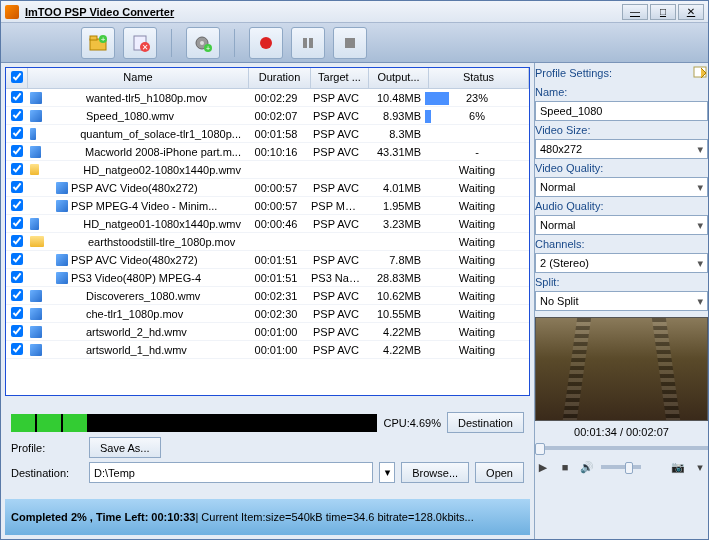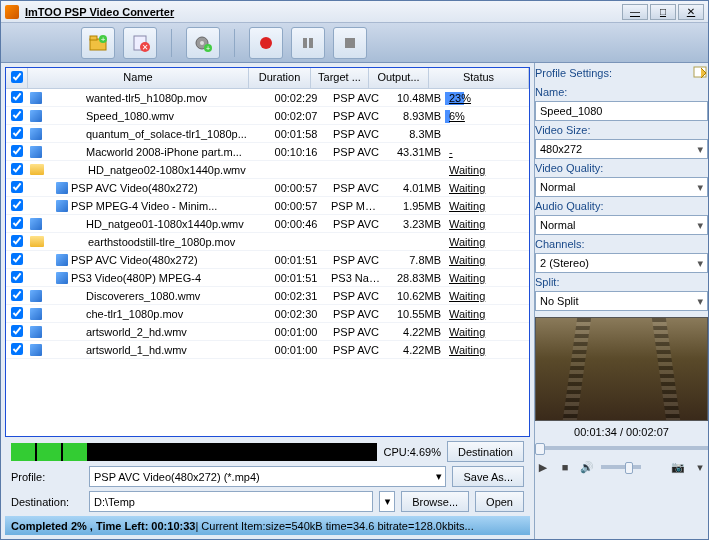--- a/index.html
+++ b/index.html
@@ -26,40 +26,40 @@
 .th-tgt { width: 58px; }
 .th-out { width: 60px; }
 .th-stat { width: 100px; }
 .trow { display: flex; border-bottom: 1px solid #f0f3f8; align-items: center; height: 18px; }
 .td { padding: 1px 4px; overflow: hidden; white-space: nowrap; text-overflow: ellipsis; }
 .td-check { width: 22px; text-align: center; }
 .td-name { flex: 1; min-width: 180px; display: flex; align-items: center; gap: 3px; }
 .td-dur { width: 62px; text-align: center; }
 .td-tgt { width: 58px; text-align: center; }
 .td-out { width: 60px; text-align: right; }
-.td-stat { width: 84px; text-align: left; position: relative; text-decoration: underline; }
+.td-stat { width: 104px; text-align: center; position: relative; }
 .indent0 { padding-left: 2px; gap: 44px; }
 .indent1 { padding-left: 28px; }
 .file-icon { width: 12px; height: 12px; background: linear-gradient(135deg,#6ab0ff,#2a70cf); border-radius: 1px; display: inline-block; }
 .folder-icon { width: 14px; height: 11px; background: linear-gradient(to bottom,#ffe28a,#f0b830); border-radius: 1px; display: inline-block; }
 .progress-bar { position: absolute; left: 0; top: 1px; height: 15px; background: #4a90ff; }
 .progress-text { position: relative; z-index: 1; }
-.bottom-controls { padding: 4px 6px; display: flex; flex-direction: column; gap: 4px; }
+.bottom-controls { padding: 16px 6px; display: flex; flex-direction: column; gap: 4px; }
 .cpu-row { display: flex; align-items: center; gap: 6px; }
 .cpu-meter { flex: 1; height: 18px; background: #000; position: relative; }
 .cpu-blocks { position: absolute; left: 0; top: 0; height: 100%; display: flex; }
 .cpu-block { width: 24px; height: 100%; background: #3c3; margin-right: 2px; }
 .cpu-label { font-size: 11px; }
 .pref-btn, .std-btn { padding: 2px 10px; border: 1px solid #8fa8c5; background: linear-gradient(to bottom,#f5f8fc,#dde7f2); cursor: pointer; font-size: 11px; height: 21px; }
 .form-row { display: flex; align-items: center; gap: 6px; }
 .form-label { width: 72px; font-size: 11px; }
 .combo-long { flex: 1; height: 21px; border: 1px solid #8fa8c5; background: #fff; padding: 0 4px; font-size: 11px; display: flex; align-items: center; position: relative; }
 .combo-long::after { content: "▾"; position: absolute; right: 4px; }
 .text-input { flex: 1; height: 21px; border: 1px solid #8fa8c5; background: #fff; padding: 0 4px; font-size: 11px; }
-.statusbar { height: 19px; background: linear-gradient(to bottom,#a8d4f5,#6fb0e0); display: flex; align-items: center; padding: 0 6px; font-size: 11px; white-space: nowrap; overflow: hidden; }
+.statusbar { height: 36px; background: linear-gradient(to bottom,#a8d4f5,#6fb0e0); display: flex; align-items: center; padding: 0 6px; font-size: 11px; white-space: nowrap; overflow: hidden; }
 .status-completed { font-weight: bold; }
 .right-panel { width: 174px; background: #e5ecf5; border-left: 1px solid #8fa8c5; display: flex; flex-direction: column; gap: 2px; }
 .panel-header { font-size: 11px; font-weight: normal; padding: 2px 0; display: flex; align-items: center; justify-content: space-between; color: #1a4a8a; }
 .settings-icon { width: 16px; height: 16px; cursor: pointer; }
 .field-label { font-size: 11px; color: #1a4a8a; padding: 1px 0; }
 .field-input { width: 100%; height: 20px; border: 1px solid #8fa8c5; background: #fff; padding: 0 4px; font-size: 11px; }
 .field-select { width: 100%; height: 20px; border: 1px solid #8fa8c5; background: #fff; padding: 0 4px; font-size: 11px; position: relative; display: flex; align-items: center; }
 .field-select::after { content: "▾"; position: absolute; right: 4px; color: #555; }
 .preview { width: 100%; height: 104px; background: #000; margin-top: 4px; position: relative; overflow: hidden; border: 1px solid #555; }
 .preview-img { width: 100%; height: 100%; background: linear-gradient(to bottom, #8a7a5a 0%, #5a4a2a 40%, #3a2a1a 100%); position: relative; }
@@ -321,23 +321,20 @@
                 <div class="cpu-block"></div>
                 <div class="cpu-block"></div>
                 <div class="cpu-block"></div>
               </div>
           </div>
           <span class="cpu-label">CPU:4.69%</span>
           <button class="pref-btn">Destination</button>
         </div>
         <div class="form-row">
           <span class="form-label">Profile:</span>
-          <div class="combo-long">
-              <span>PSP AVC Video(480x272) (*.mp4)</span>
-            </div>
           <button class="std-btn">Save As...</button>
         </div>
         <div class="form-row">
           <span class="form-label">Destination:</span>
           <input class="text-input" value="D:\Temp" style="">
           <div class="combo-long" style="flex:0 0 16px; padding:0;"></div>
           <button class="std-btn">Browse...</button>
           <button class="std-btn">Open</button>
         </div>
       </div>

